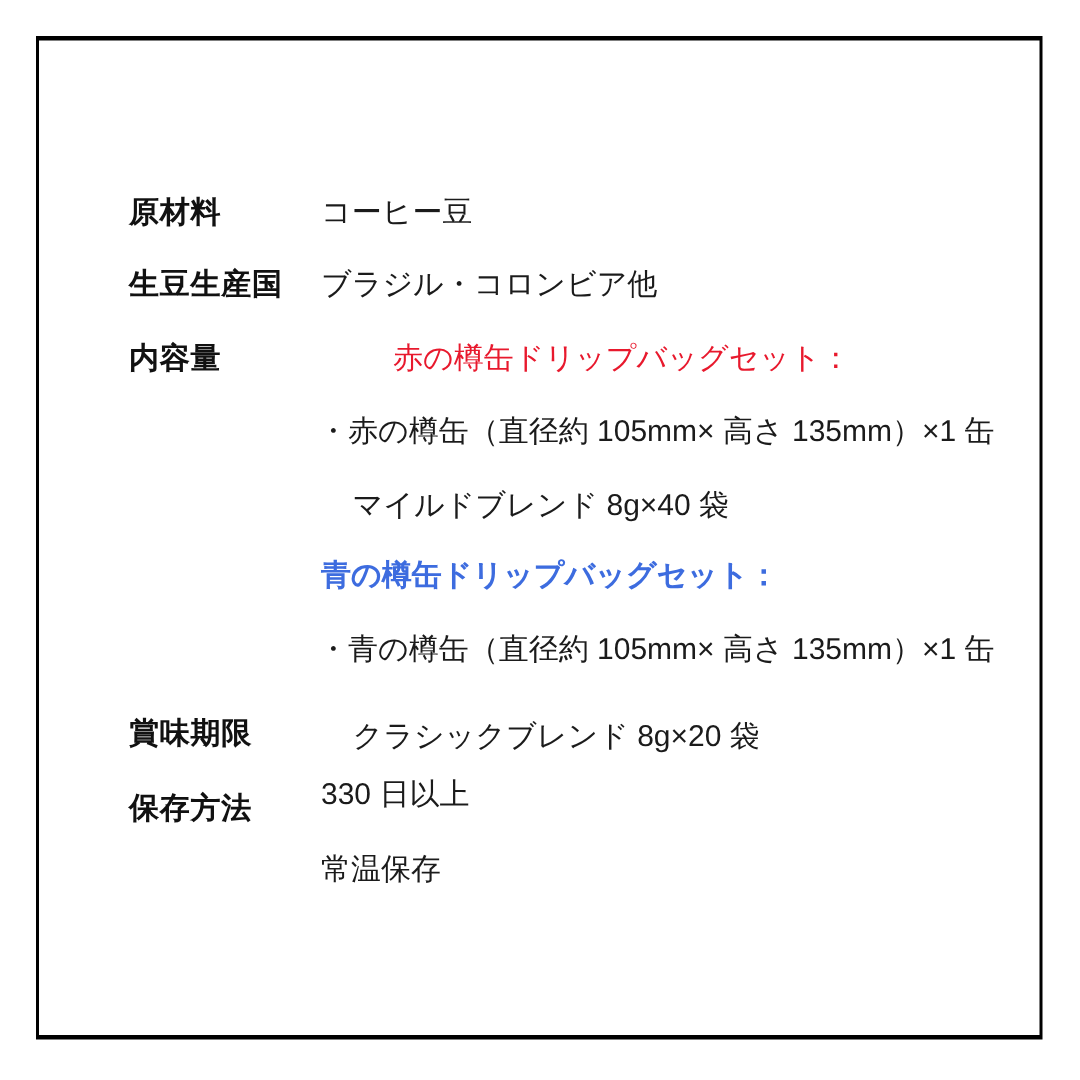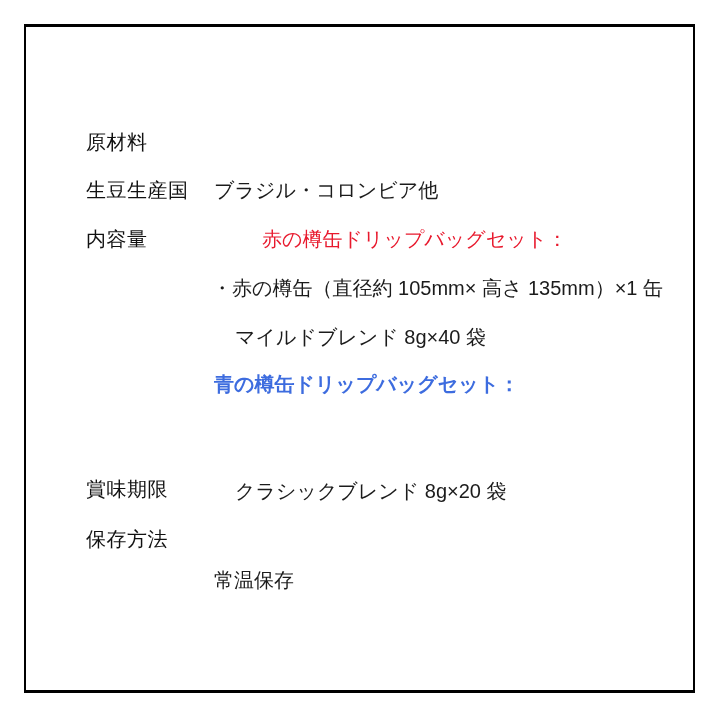--- a/index.html
+++ b/index.html
@@ -32,46 +32,49 @@
   }
   .line {
     position: absolute;
     font-size: 20px;
     line-height: 26px;
     white-space: nowrap;
     color: var(--text);
   }
   .label {
     left: 60px;
-    font-weight: 400;
+    font-weight: 700;
     color: var(--label);
     letter-spacing: 0.5px;
   }
   .value { left: 212px; }
   .value.indent { left: 233px; }
   .heading-red  { color: var(--red);  font-weight: 400; margin-left: 48px; }
   .heading-blue { color: var(--blue); font-weight: 700; }
 </style>
 </head>
 <body>
 
 <div class="page">
   <div class="frame">
 
     <div class="line label" style="top:102px">原材料</div>
     <div class="line label" style="top:150px">生豆生産国</div>
     <div class="line label" style="top:199px">内容量</div>
     <div class="line label" style="top:499px">保存方法</div>
     <div class="line label" style="top:449px">賞味期限</div>
 
+    <div class="line value" style="left:188px; top:102px">コーヒー豆</div>
     <div class="line value" style="left:188px; top:150px">ブラジル・コロンビア他</div>
 
     <div class="line value heading-red" style="left:188px; top:199px">赤の樽缶ドリップバッグセット：</div>
     <div class="line value" style="left:186px; top:248px">・赤の樽缶（直径約 105mm× 高さ 135mm）×1 缶</div>
     <div class="line value indent" style="left:209px; top:297px">マイルドブレンド 8g×40 袋</div>
 
     <div class="line value heading-blue" style="left:188px; top:344px">青の樽缶ドリップバッグセット：</div>
+    <div class="line value" style="left:186px; top:393px">・青の樽缶（直径約 105mm× 高さ 135mm）×1 缶</div>
     <div class="line value indent" style="left:209px; top:451px">クラシックブレンド 8g×20 袋</div>
 
+    <div class="line value" style="left:188px; top:490px">330 日以上</div>
     <div class="line value" style="left:188px; top:540px">常温保存</div>
 
   </div>
 </div>
 
 </body></html>

